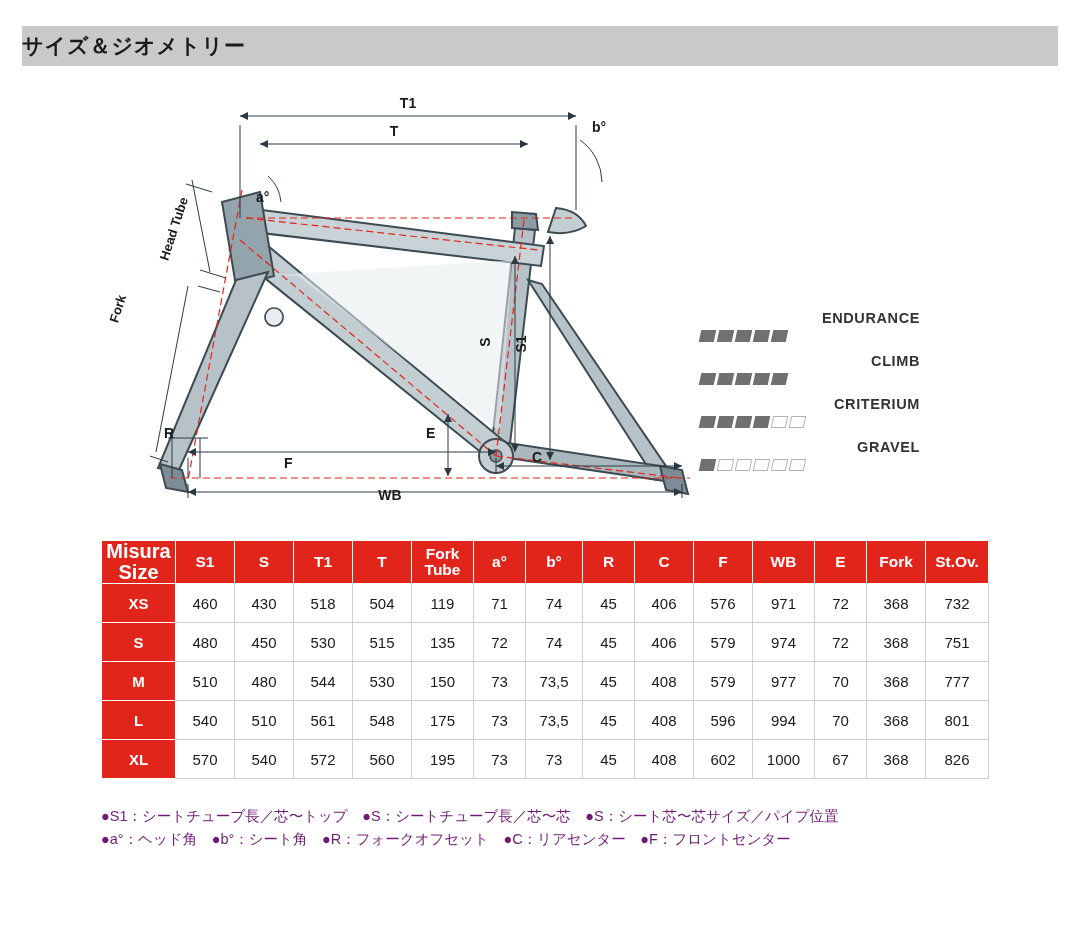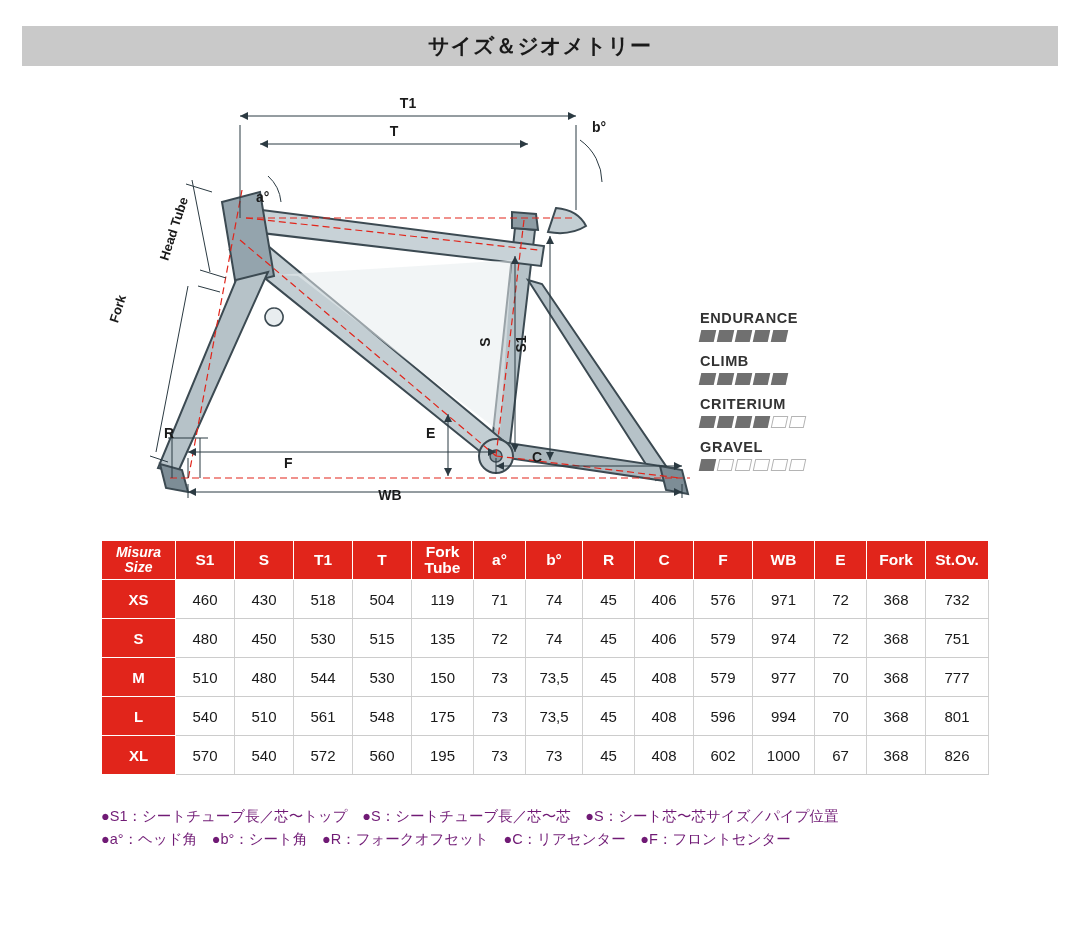--- a/index.html
+++ b/index.html
@@ -18,21 +18,20 @@
   
   .header-band {
     position: absolute;
     left: 22px;
     top: 26px;
     width: 1036px;
     height: 40px;
     background: #c9c9c9;
     display: flex;
     align-items: center;
-    justify-content: center;
   }
   .header-title {
     font-size: 21px;
     font-weight: bold;
     letter-spacing: 1px;
     color: #1a1a1a;
   }
 
   
   .diagram-area {
@@ -43,20 +42,21 @@
     height: 440px;
   }
   .diagram-area svg { display: block; }
 
   
   .legend {
     position: absolute;
     left: 700px;
     top: 310px;
     width: 220px;
+    text-align: right;
   }
   .legend-group { margin-bottom: 11px; }
   .legend-label {
     font-size: 14.5px;
     font-weight: bold;
     letter-spacing: 0.6px;
     color: #333333;
     margin-bottom: 4px;
   }
   .legend-bars { display: flex; gap: 3px; }
@@ -87,21 +87,21 @@
     font-weight: bold;
     height: 38px;
     padding: 0;
   }
   table.geo thead th {
     background: #e1251b;
     color: #ffffff;
     font-size: 15.5px;
     line-height: 1.05;
   }
-  table.geo thead th.size-head { font-size: 14px; font-style: italic; }
+  table.geo thead th.size-head { font-size: 20px; }
   table.geo tbody th.size-cell {
     background: #e1251b;
     color: #ffffff;
     border: 1px solid #ffffff;
   }
   table.geo tbody td {
     background: #ffffff;
     border: 1px solid #d0d0d0;
     color: #1a1a1a;
     font-weight: normal;

